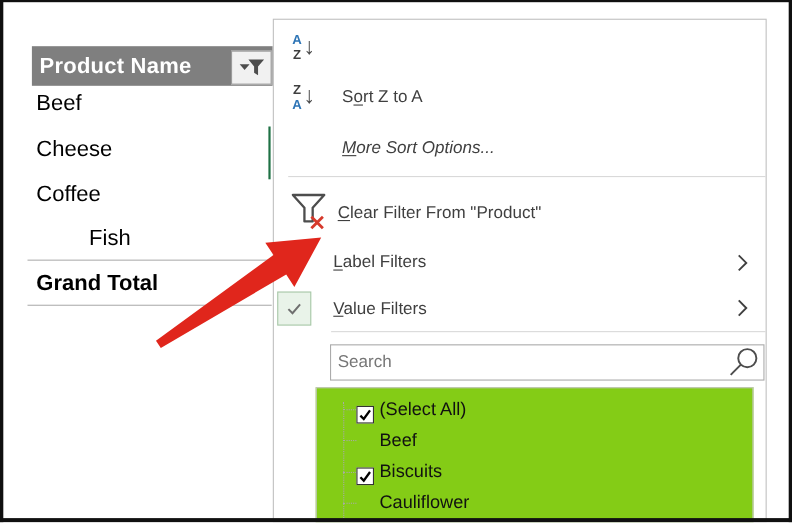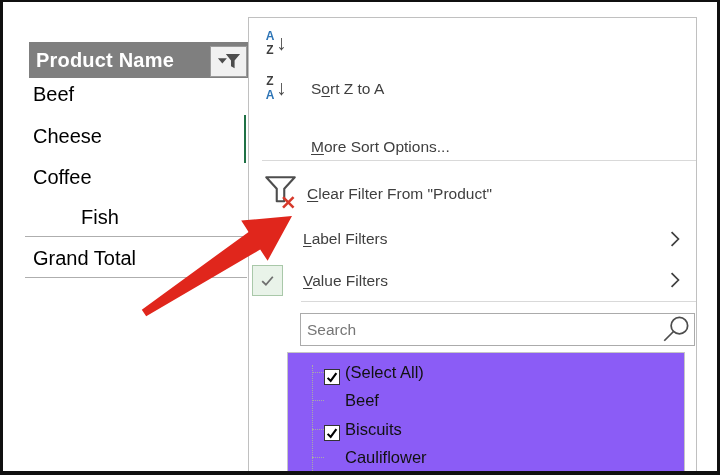--- a/index.html
+++ b/index.html
@@ -16,21 +16,21 @@
     left:29px;top:42px;width:219px;height:36px;background:#7f7f7f;
     display:flex;align-items:center;z-index:1;
   }
   .pivot-header-label{color:#ffffff;font-weight:bold;font-size:20px;padding-left:7px;letter-spacing:.2px;}
   .header-filter-btn{
     left:210px;top:46px;width:37px;height:31px;background:#f1f1f1;
     border:1px solid #9b9b9b;box-sizing:border-box;z-index:2;
     display:flex;align-items:center;justify-content:center;
   }
   .pivot-row{left:33px;width:210px;height:24px;font-size:20px;color:#000;line-height:24px;z-index:1;}
-  .pivot-total{font-weight:normal;}
+  .pivot-total{font-weight:bold;}
   .pivot-line{left:25px;width:222px;height:1px;background:#aeaeae;z-index:1;}
   .active-cell-edge{left:244px;top:115px;width:2px;height:48px;background:#1f7145;z-index:3;}
   
   .menu-panel{
     left:248px;top:17px;width:449px;height:458px;background:#ffffff;
     border:1px solid #c0c0c0;box-sizing:border-box;z-index:10;
   }
   .menu-row{left:249px;width:446px;display:flex;align-items:center;z-index:11;
     font-size:15.5px;color:#3f3f3f;}
   .menu-row .label{white-space:pre;}
@@ -53,21 +53,21 @@
     box-sizing:border-box;background:#fff;z-index:11;display:flex;align-items:center;
   }
   .search-box input{
     flex:1;border:none;outline:none;font-family:inherit;font-size:15.5px;color:#404040;
     padding:0 0 0 6px;background:transparent;height:100%;
   }
   .search-box input::placeholder{color:#767676;opacity:1;}
   
   .list-box{
     left:287px;top:352px;width:398px;height:123px;border:1px solid #c6c6c6;
-    box-sizing:border-box;background:#8b5cf6;z-index:11;
+    box-sizing:border-box;background:#84cc16;z-index:11;
   }
   .tree-v{position:absolute;left:24px;top:12px;height:108px;width:0;
     border-left:1px dotted #a9a9a9;}
   .tree-stub{position:absolute;left:24px;width:12px;height:0;border-top:1px dotted #a9a9a9;}
   .chk-row{position:absolute;left:0;width:100%;height:28px;display:flex;align-items:center;}
   .chk-box{position:absolute;left:36px;width:16px;height:16px;background:#fff;
     border:1px solid #333;box-sizing:border-box;display:flex;align-items:center;justify-content:center;}
   .chk-label{position:absolute;left:57px;font-size:16.5px;color:#111;line-height:28px;}
   .arrow-overlay{left:0;top:0;z-index:50;pointer-events:none;}
 </style>
@@ -106,21 +106,21 @@
   </div>
 
   <div class="abs menu-row" style="top:70px;height:38px;padding-left:62px;box-sizing:border-box;">
     <span class="label"><span>S</span><span class="acc">o</span><span>rt Z to A</span></span>
   </div>
   <div class="abs azicon" style="left:263px;top:73px;">
     <span class="letters"><span>Z</span><br><span class="blue">A</span></span>
     <span class="darrow">↓</span>
   </div>
 
-  <div class="abs menu-row" style="top:128px;height:38px;padding-left:62px;box-sizing:border-box;">
+  <div class="abs menu-row" style="top:116px;height:38px;padding-left:62px;box-sizing:border-box;font-style:italic;">
     <span class="label"><span></span><span class="acc">M</span><span>ore Sort Options...</span></span>
   </div>
 
   <div class="abs menu-divider" style="left:262px;top:160px;width:434px;"></div>
 
   <div class="abs menu-row" style="top:173px;height:42px;padding-left:58px;box-sizing:border-box;">
     <span class="label"><span></span><span class="acc">C</span><span>lear Filter From "Product"</span></span>
   </div>
   <div class="abs" style="left:264px;top:175px;z-index:12;">
     <svg width="33" height="36" viewBox="0 0 22 24">

